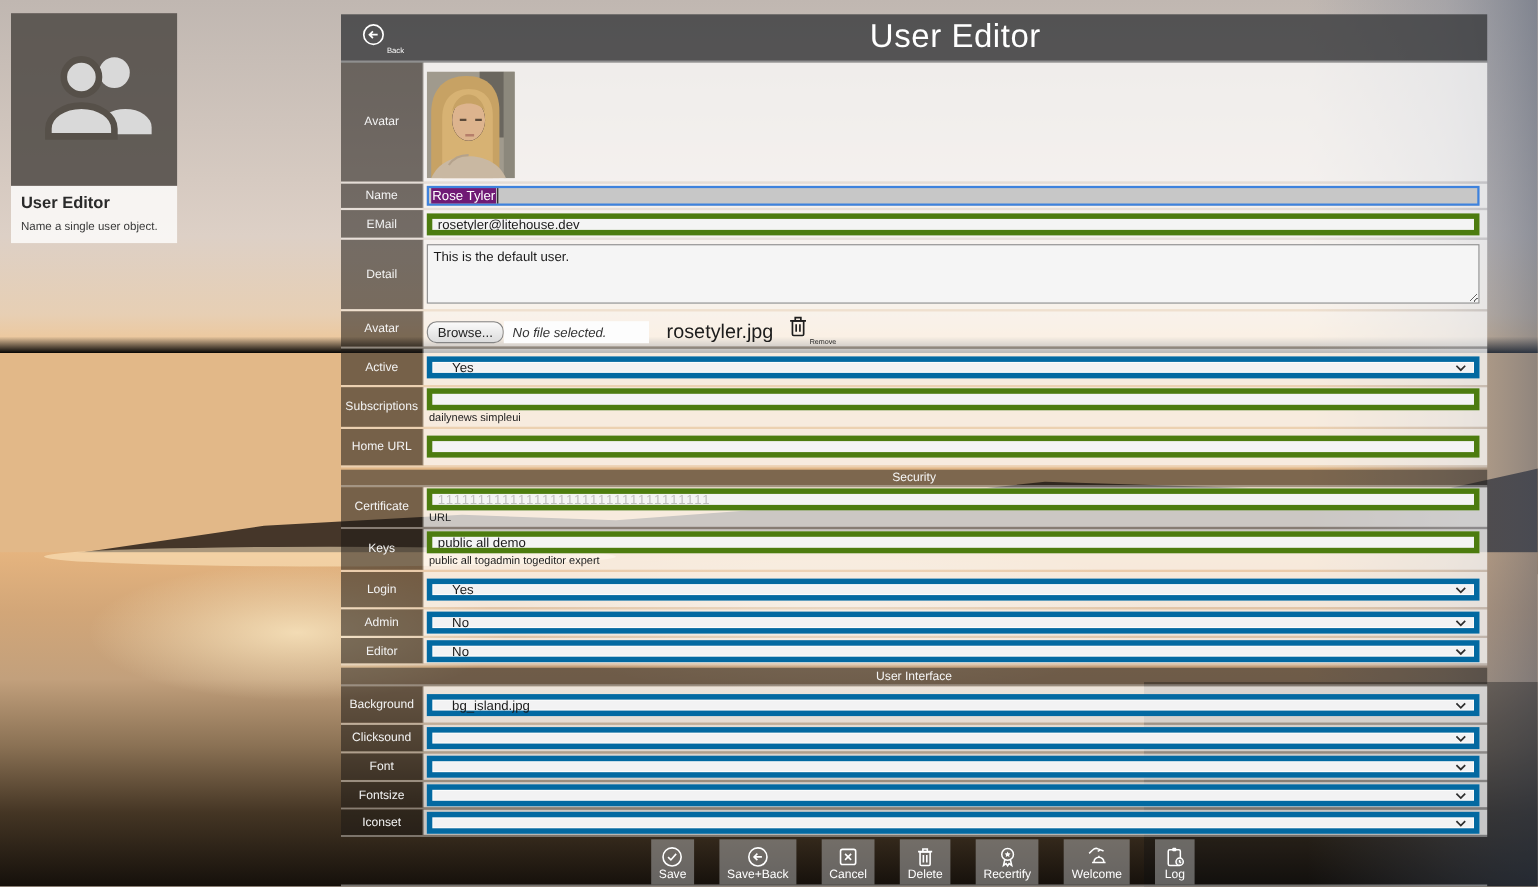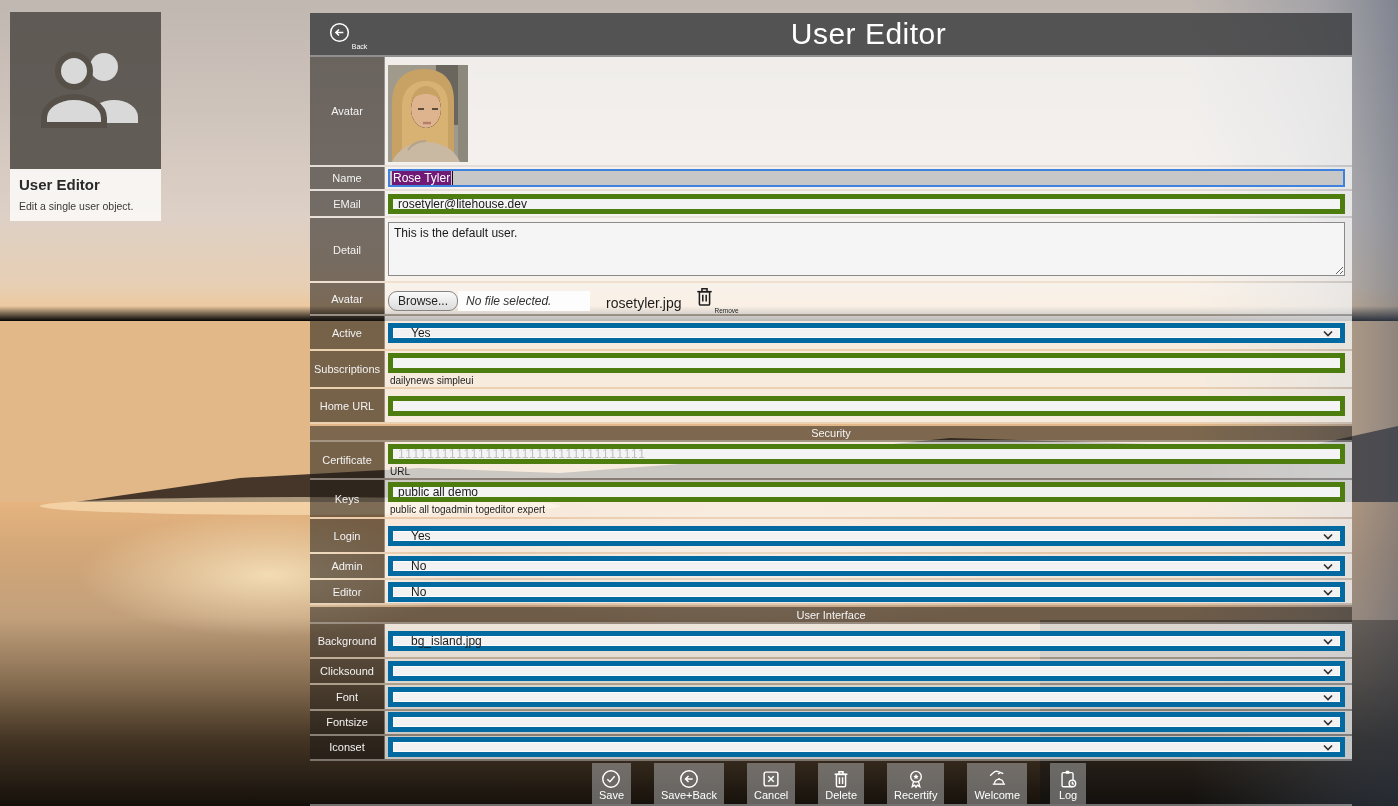--- a/index.html
+++ b/index.html
@@ -60,21 +60,21 @@
   .row-detail { height:79px; }
   .detail-ta { width:100%; height:100%; resize:both; border:1px solid #8a8a8a; background:#f5f5f5;
     font-family:"Liberation Sans",sans-serif; font-size:12px; color:#1a1a1a; padding:3px 5px; }
   .row-detail .content-cell { padding:4px 7px 5px 3px; }
   .row-file { height:37px; }
   .file-line { display:flex; align-items:flex-end; }
   .browse-btn { height:20px; border:1px solid #858585; border-radius:9px; background:linear-gradient(#fafafa,#dcdcdc);
     font-size:12px; color:#222; padding:0 9px; font-family:"Liberation Sans",sans-serif; cursor:pointer; }
   .file-status { height:20px; background:#fdfdfd; display:flex; align-items:center;
     font-size:12px; color:#333; padding:0 8px; width:132px;font-style:italic; }
-  .file-name { font-size:14px; color:#1c1c1c; margin-left:16px; }
+  .file-name { font-size:18px; color:#1c1c1c; margin-left:16px; }
   .remove-wrap { position:relative; margin-left:14px; display:flex; align-items:flex-start; cursor:pointer; }
   .remove-label { font-size:6.5px; color:#1c1c1c; align-self:flex-end; margin:0 0 -3px 2px; }
 
   .row-std { height:42px; }
   .row-hinted { height:38px; }
   .row-26 { height:26px; }
   .row-25 { height:25px; }
 
   .section-row { background:rgba(32,28,24,0.52); color:#f5f5f5; font-size:11px;
     display:flex; align-items:center; justify-content:center;
@@ -150,21 +150,21 @@
         </g>
         <g fill="#d9d9d9" stroke="#565049" stroke-width="6">
           <circle cx="40" cy="26" r="16"></circle>
           <path d="M10 80v-7a30 21 0 0 1 60 0v7z"></path>
         </g>
       </svg>
     </span>
   </div>
   <div class="side-text-box">
     <div class="side-title">User Editor</div>
-    <div class="side-sub">Edit a single user object.</div>
+    <div class="side-sub">Name a single user object.</div>
   </div>
 </div>
 
 <div class="panel">
 
   <div class="panel-header">
     <div class="back-cell">
       <div class="back-inner">
         <span>
           <svg width="23" height="23" viewBox="0 0 24 24" fill="none" stroke="#ffffff" stroke-width="1.6">

